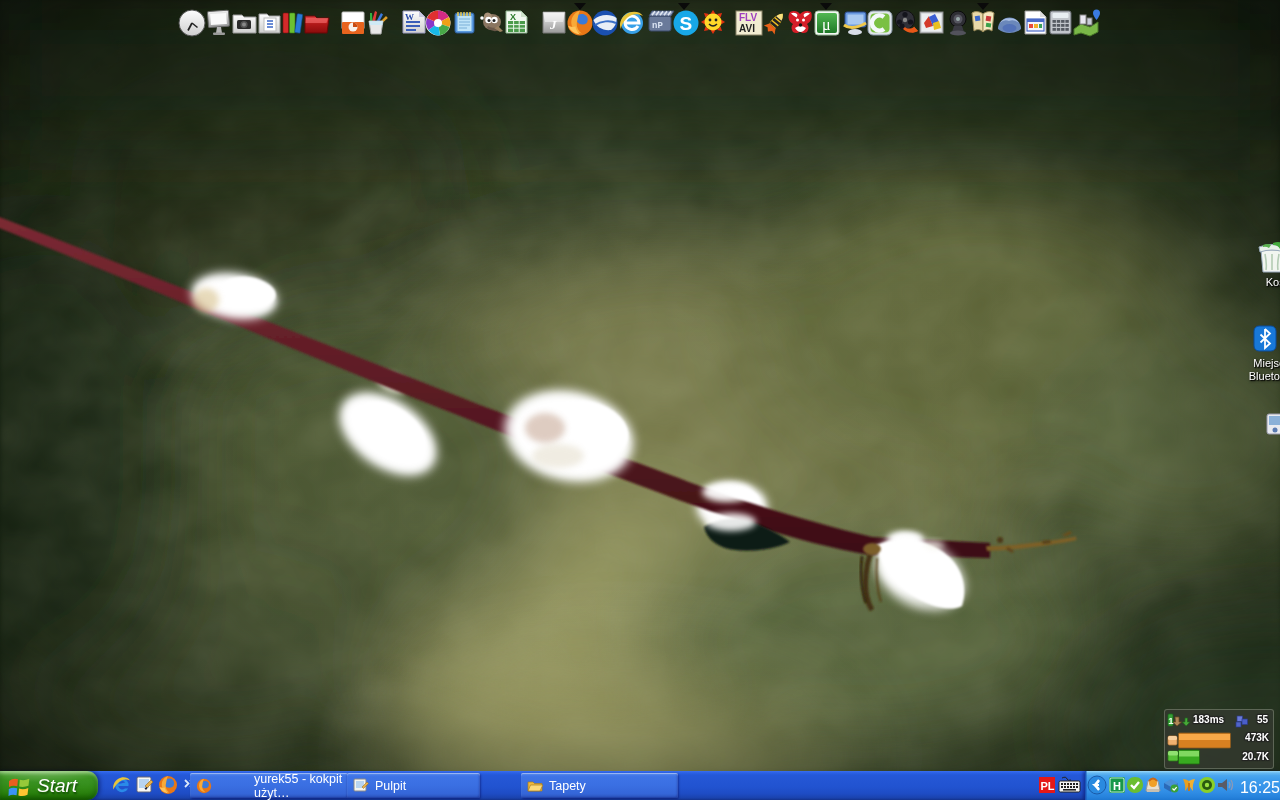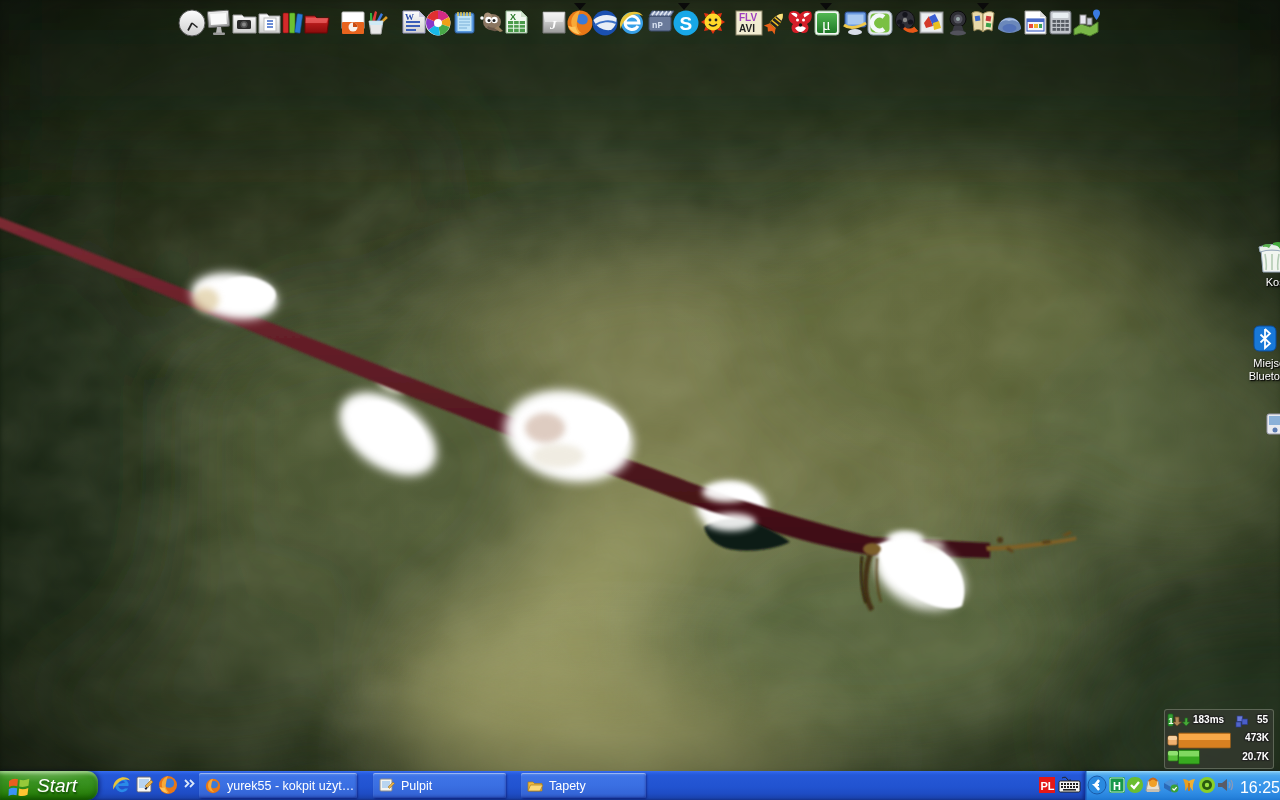--- a/index.html
+++ b/index.html
@@ -530,37 +530,37 @@
           <path d="M 6 7 C 7.5 3.5 12 2.5 15 5 C 16.5 7 16.5 9.5 15 11.5 C 12 13.5 8.5 13 6.5 10.5 C 5.6 9.3 5.6 8.2 6 7 Z" fill="#3a7ad8"></path>
           <path d="M 10 1 C 5.5 2.5 3 7 4 11.5 C 4.8 15 8 17.5 11.5 17.5 C 8.5 15.5 7 12 8 8.5 C 8.5 5.5 9 3 10 1 Z" fill="#f8aa38"></path>
           <path d="M 1.5 12 C 3 15.5 6 18 10 18 C 8 16.5 7 14.5 6.8 12.5 C 5 13 3 12.8 1.5 12 Z" fill="#ffc45a"></path>
         </g>
 
       <g transform="translate(78,6)">
           <path d="M 2 3 l 3.5 3.5 -3.5 3.5 M 7 3 l 3.5 3.5 -3.5 3.5" stroke="#dce8fa" stroke-width="1.8" fill="none"></path>
         </g>
     </svg>
   </div>
-  <div class="taskbtn" style="left:199px; width:158px;">
+  <div class="taskbtn" style="left:190px; width:158px;gap:36px;">
     <svg width="16" height="16" viewBox="0 0 16 16">
         <circle cx="8" cy="8" r="7.2" fill="#e87716"></circle>
         <path d="M 4.8 5.6 C 6 2.8 9.6 2 12 4 C 13.2 5.6 13.2 7.6 12 9.2 C 9.6 10.8 6.8 10.4 5.2 8.4 C 4.5 7.4 4.5 6.6 4.8 5.6 Z" fill="#3a7ad8"></path>
         <path d="M 8 0.8 C 4.4 2 2.4 5.6 3.2 9.2 C 3.8 12 6.4 14 9.2 14 C 6.8 12.4 5.6 9.6 6.4 6.8 C 6.8 4.4 7.2 2.4 8 0.8 Z" fill="#f8aa38"></path>
       </svg>
     <span>yurek55 - kokpit użyt…</span>
   </div>
-  <div class="taskbtn" style="left:373px; width:133px;">
+  <div class="taskbtn" style="left:347px; width:133px;">
     <svg width="16" height="16" viewBox="0 0 16 16">
         <rect x="1" y="1" width="12" height="12" rx="1" fill="#f4f4f0" stroke="#888"></rect>
         <rect x="3" y="3" width="8" height="7" fill="#b8d4f0"></rect>
         <path d="M 9 9 L 14 4 L 15.5 5.5 L 10.5 10.5 Z" fill="#e8b04a" stroke="#946a20" stroke-width="0.5"></path>
       </svg>
     <span>Pulpit</span>
   </div>
-  <div class="taskbtn" style="left:521px; width:125px;">
+  <div class="taskbtn" style="left:521px; width:157px;">
     <svg width="16" height="16" viewBox="0 0 16 16">
         <path d="M1 4 L6 4 L7.5 5.5 L15 5.5 L15 13 L1 13 Z" fill="#eeb93e" stroke="#a87c1e" stroke-width="0.7"></path>
         <path d="M1 13 L3.5 7 L15.8 7 L13 13 Z" fill="#fbd97a" stroke="#a87c1e" stroke-width="0.7"></path>
       </svg>
     <span>Tapety</span>
   </div>
   <div id="traypanel"></div>
   <svg width="250" height="29" viewBox="0 0 250 29" style="position:absolute;right:0;top:0;">
 
     <g transform="translate(9,6)">

